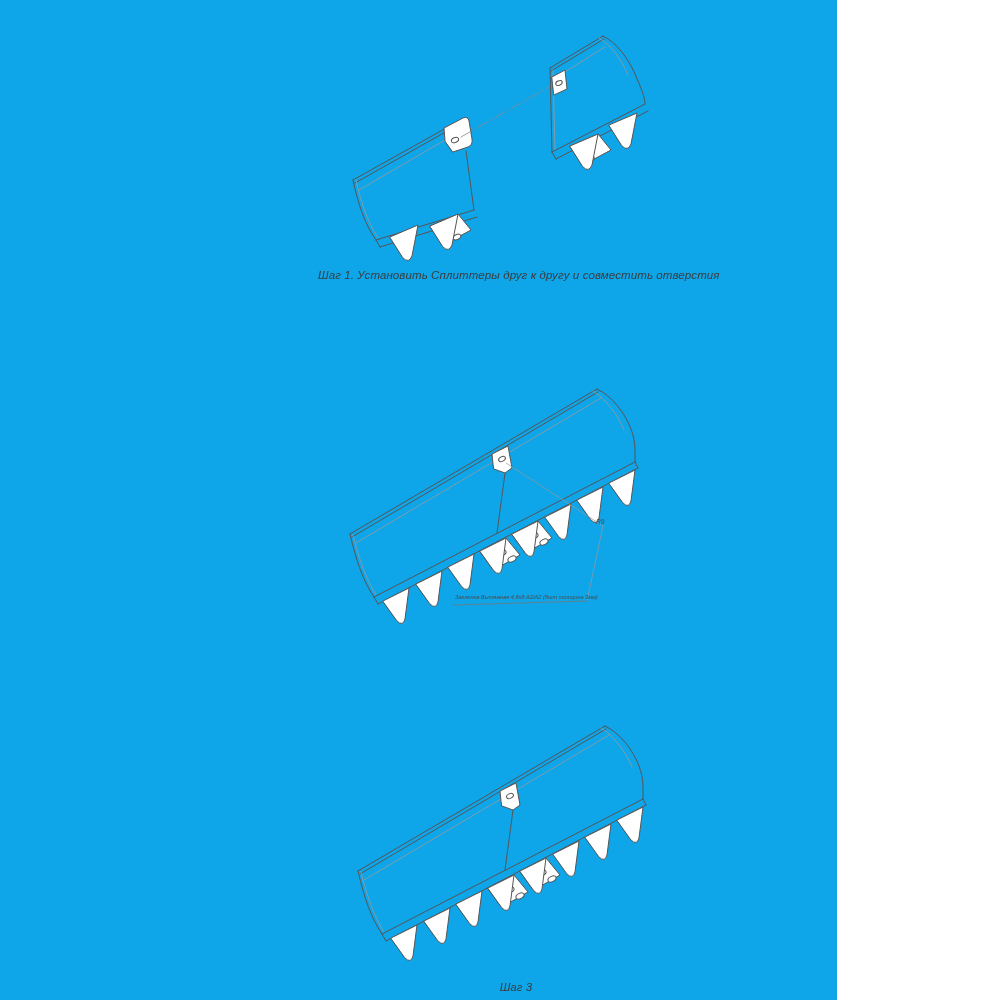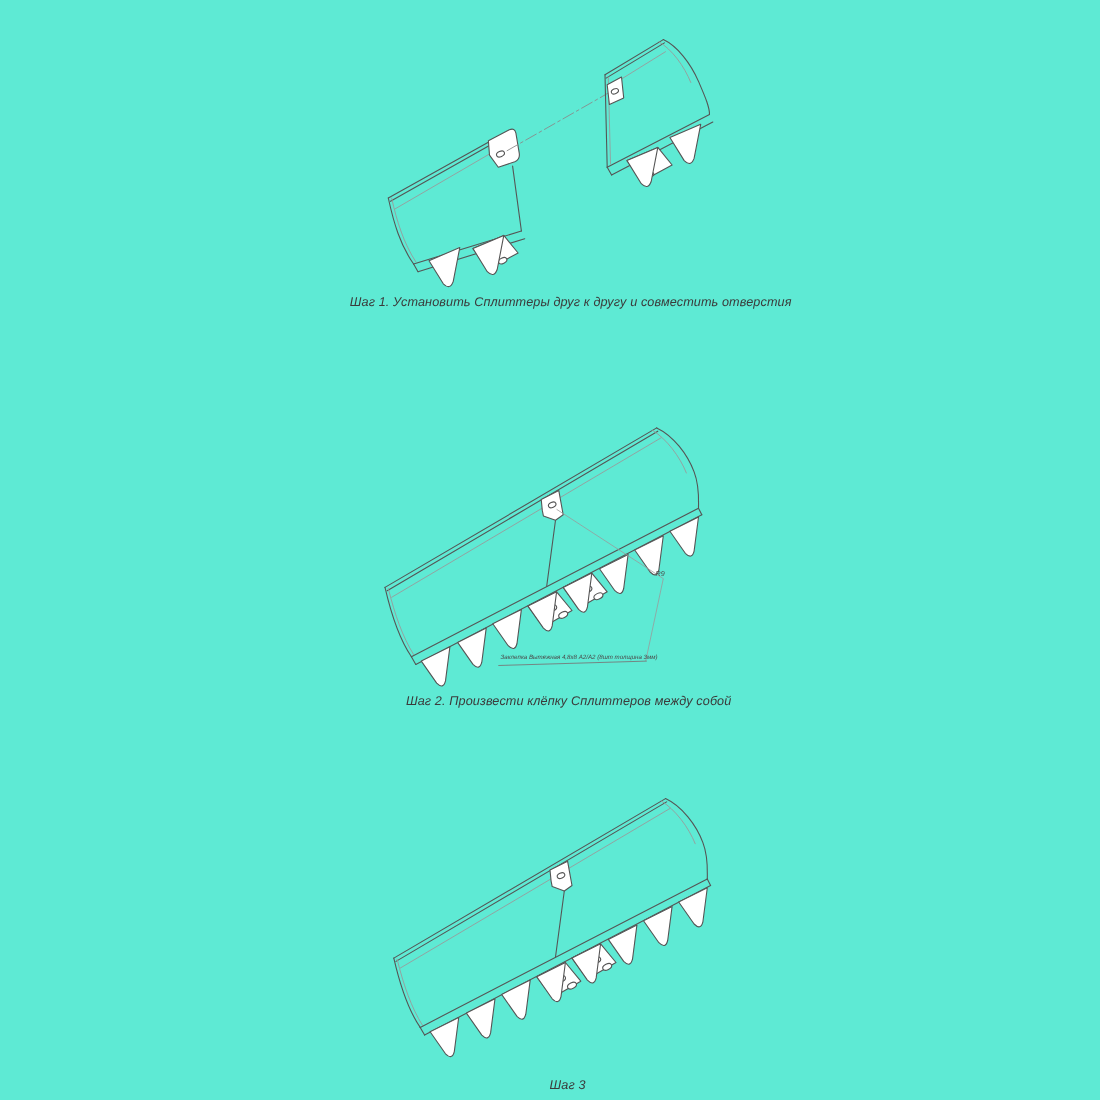--- a/index.html
+++ b/index.html
@@ -1,21 +1,22 @@
 <!DOCTYPE html>
 <html><head>
 <meta charset="utf-8">
 <style>
   html,body{margin:0;padding:0;background:#fff;}
   .canvas{
     position:relative;
-    width:1000px;height:1000px;
-    background:#5eead4;
+    width:825px;height:1000px;
+    background:#0ea5e9;
     overflow:hidden;
     font-family:"Liberation Sans",sans-serif;
+    padding-left:12px;
   }
   .drawing{position:absolute;}
   .caption{
     position:absolute;
     width:400px;
     text-align:center;
     font-style:italic;
     font-size:11.5px;
     letter-spacing:.1px;
     color:#3b3b3b;
@@ -138,20 +139,19 @@
   <svg class="drawing" style="left:335px;top:385px" width="330" height="250" viewBox="0 0 330 250">
     <use href="#joined-blade"></use>
     <g>
       <path d="M171,78 L268,141" stroke="#9a9a9a" stroke-width="0.7" fill="none"></path>
       <path d="M252,216 L268,141" stroke="#9a9a9a" stroke-width="0.7" fill="none"></path>
       <path d="M118,220 L253,216" stroke="#777" stroke-width="0.8" fill="none"></path>
       <text x="261" y="139" font-size="6.5">R9</text>
       <text x="120" y="214" font-size="5.6">Заклепка Вытяжная 4,8x8 А2/А2 (8шт толщина 3мм)</text>
     </g>
   </svg>
-  <div class="caption cap2">Шаг 2. Произвести клёпку Сплиттеров между собой</div>
 
   <svg class="drawing" style="left:343px;top:722px" width="330" height="250" viewBox="0 0 330 250">
     <use href="#joined-blade"></use>
   </svg>
   <div class="caption cap3">Шаг 3</div>
 
 </div>
 
 </body></html>

